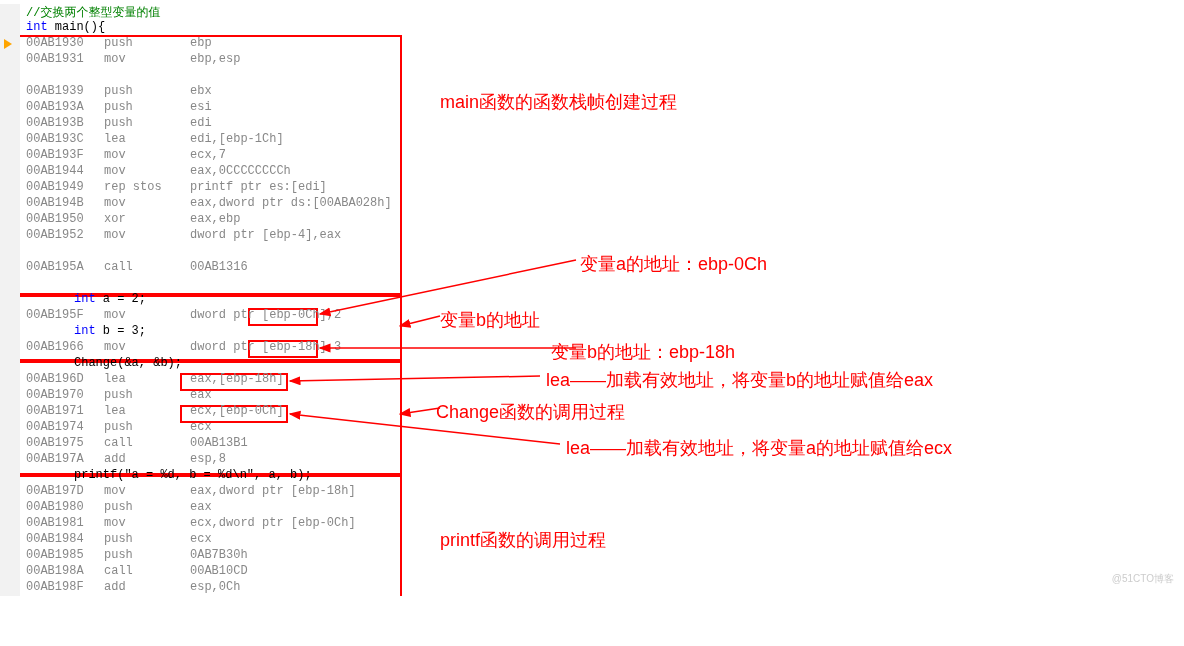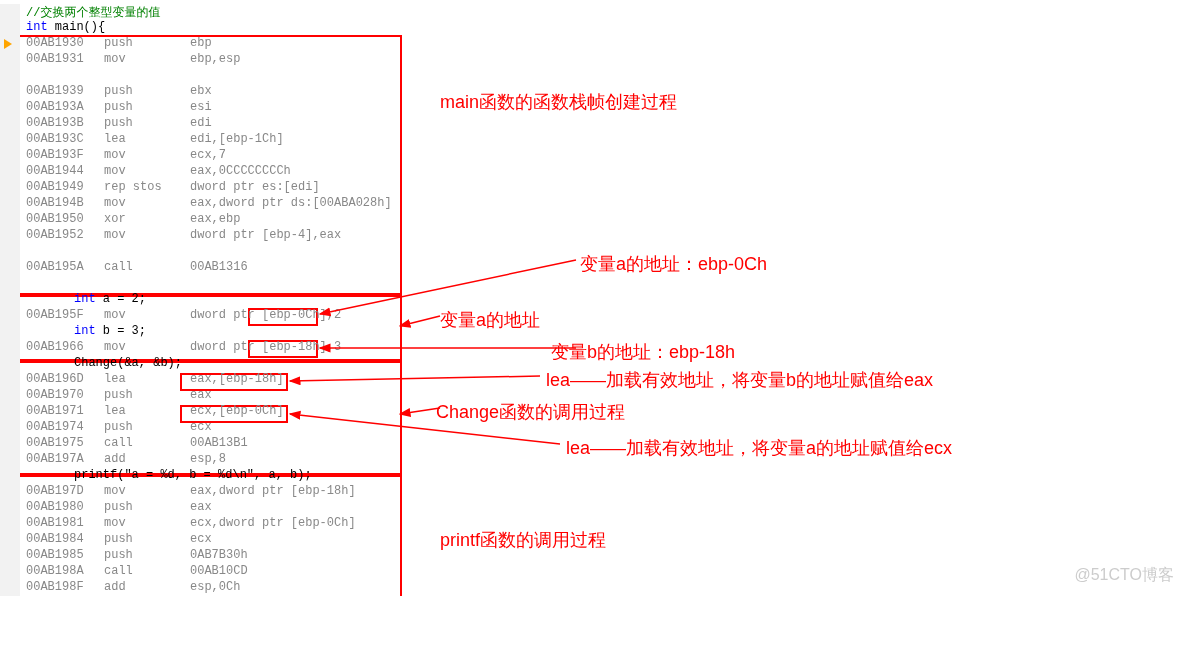--- a/index.html
+++ b/index.html
@@ -10,21 +10,21 @@
   .kw{color:#0000ff}
   .cmt{color:#008000}       
   .txt{color:#888}
   .arrow{width:12px;height:10px;position:relative}
   .arrow::before{content:"";position:absolute;left:0;top:0;border:5px solid transparent;border-left:8px solid #ffa500}
   .boxes{position:absolute;left:0;top:0;width:100%;height:100%;z-index:5;pointer-events:none}
   .rect{position:absolute;border:2px solid #ff0000}
   .inline-box{position:absolute;border:2px solid #ff0000}
   .anno{position:absolute;color:#ff0000;font-family:"Microsoft YaHei",Arial,sans-serif;font-size:18px;z-index:20}
   svg.arrows{position:absolute;left:0;top:0;width:1184px;height:646px;z-index:15;pointer-events:none}
-  .watermark{position:absolute;right:10px;bottom:10px;color:#ccc;font-size:16px;font-family:Arial,sans-serif}
+  .watermark{position:absolute;right:10px;bottom:10px;color:#ccc;font-size:10px;font-family:Arial,sans-serif}
   .c-addr{display:inline-block;width:78px}
   .c-op  {display:inline-block;width:86px}
   .c-arg {display:inline-block}
   .ind1{padding-left:6px}
   .ind3{padding-left:54px}
   .srcrow{color:#000}
   .srcrow .kw{color:#0000ff}
 </style>
 </head>
 <body>
@@ -36,21 +36,21 @@
 
 <div class="line"><span class="gut"><span class="arrow"></span></span><span class="ind1 txt"><span class="c-addr">00AB1930</span><span class="c-op">push</span><span class="c-arg">ebp</span></span></div>
 <div class="line"><span class="gut"></span><span class="ind1 txt"><span class="c-addr">00AB1931</span><span class="c-op">mov</span><span class="c-arg">ebp,esp</span></span></div>
 <div class="line"><span class="gut"></span></div>
 <div class="line"><span class="gut"></span><span class="ind1 txt"><span class="c-addr">00AB1939</span><span class="c-op">push</span><span class="c-arg">ebx</span></span></div>
 <div class="line"><span class="gut"></span><span class="ind1 txt"><span class="c-addr">00AB193A</span><span class="c-op">push</span><span class="c-arg">esi</span></span></div>
 <div class="line"><span class="gut"></span><span class="ind1 txt"><span class="c-addr">00AB193B</span><span class="c-op">push</span><span class="c-arg">edi</span></span></div>
 <div class="line"><span class="gut"></span><span class="ind1 txt"><span class="c-addr">00AB193C</span><span class="c-op">lea</span><span class="c-arg">edi,[ebp-1Ch]</span></span></div>
 <div class="line"><span class="gut"></span><span class="ind1 txt"><span class="c-addr">00AB193F</span><span class="c-op">mov</span><span class="c-arg">ecx,7</span></span></div>
 <div class="line"><span class="gut"></span><span class="ind1 txt"><span class="c-addr">00AB1944</span><span class="c-op">mov</span><span class="c-arg">eax,0CCCCCCCCh</span></span></div>
-<div class="line"><span class="gut"></span><span class="ind1 txt"><span class="c-addr">00AB1949</span><span class="c-op">rep stos</span><span class="c-arg">dword ptr es:[edi]</span></span></div>
+<div class="line"><span class="gut"></span><span class="ind1 txt"><span class="c-addr">00AB1949</span><span class="c-op">rep stos</span><span class="c-arg">printf ptr es:[edi]</span></span></div>
 <div class="line"><span class="gut"></span><span class="ind1 txt"><span class="c-addr">00AB194B</span><span class="c-op">mov</span><span class="c-arg">eax,dword ptr ds:[00ABA028h]</span></span></div>
 <div class="line"><span class="gut"></span><span class="ind1 txt"><span class="c-addr">00AB1950</span><span class="c-op">xor</span><span class="c-arg">eax,ebp</span></span></div>
 <div class="line"><span class="gut"></span><span class="ind1 txt"><span class="c-addr">00AB1952</span><span class="c-op">mov</span><span class="c-arg">dword ptr [ebp-4],eax</span></span></div>
 <div class="line"><span class="gut"></span></div>
 <div class="line"><span class="gut"></span><span class="ind1 txt"><span class="c-addr">00AB195A</span><span class="c-op">call</span><span class="c-arg">00AB1316</span></span></div>
 <div class="line"><span class="gut"></span><span class="ind1 txt"><span class="c-addr"></span><span class="c-op"></span><span class="c-arg"></span></span></div>
 
 <div class="line"><span class="gut"></span><span class="ind3 srcrow"><span class="kw">int</span> <span>a = 2;</span></span></div>
 <div class="line"><span class="gut"></span><span class="ind1 txt"><span class="c-addr">00AB195F</span><span class="c-op">mov</span><span class="c-arg">dword ptr [ebp-0Ch],2</span></span></div>
 <div class="line"><span class="gut"></span><span class="ind3 srcrow"><span class="kw">int</span> <span>b = 3;</span></span></div>
@@ -99,21 +99,21 @@
   <line x1="576" y1="260" x2="320" y2="314" stroke="#ff0000" stroke-width="1.5" marker-end="url(#ah)"></line>
   <line x1="440" y1="316" x2="400" y2="326" stroke="#ff0000" stroke-width="1.5" marker-end="url(#ah)"></line>
   <line x1="576" y1="348" x2="320" y2="348" stroke="#ff0000" stroke-width="1.5" marker-end="url(#ah)"></line>
   <line x1="540" y1="376" x2="290" y2="381" stroke="#ff0000" stroke-width="1.5" marker-end="url(#ah)"></line>
   <line x1="440" y1="408" x2="400" y2="414" stroke="#ff0000" stroke-width="1.5" marker-end="url(#ah)"></line>
   <line x1="560" y1="444" x2="290" y2="414" stroke="#ff0000" stroke-width="1.5" marker-end="url(#ah)"></line>
 </svg>
 
 <div class="anno" style="left:440px;top:90px">main函数的函数栈帧创建过程</div>
 <div class="anno" style="left:580px;top:252px">变量a的地址：ebp-0Ch</div>
-<div class="anno" style="left:440px;top:308px">变量a的地址</div>
+<div class="anno" style="left:440px;top:308px">变量b的地址</div>
 <div class="anno" style="left:551px;top:340px">变量b的地址：ebp-18h</div>
 <div class="anno" style="left:546px;top:368px">lea——加载有效地址，将变量b的地址赋值给eax</div>
 <div class="anno" style="left:436px;top:400px">Change函数的调用过程</div>
 <div class="anno" style="left:566px;top:436px">lea——加载有效地址，将变量a的地址赋值给ecx</div>
 <div class="anno" style="left:440px;top:528px">printf函数的调用过程</div>
 
 <div class="watermark">@51CTO博客</div>
 </div>
 
 </body></html>

